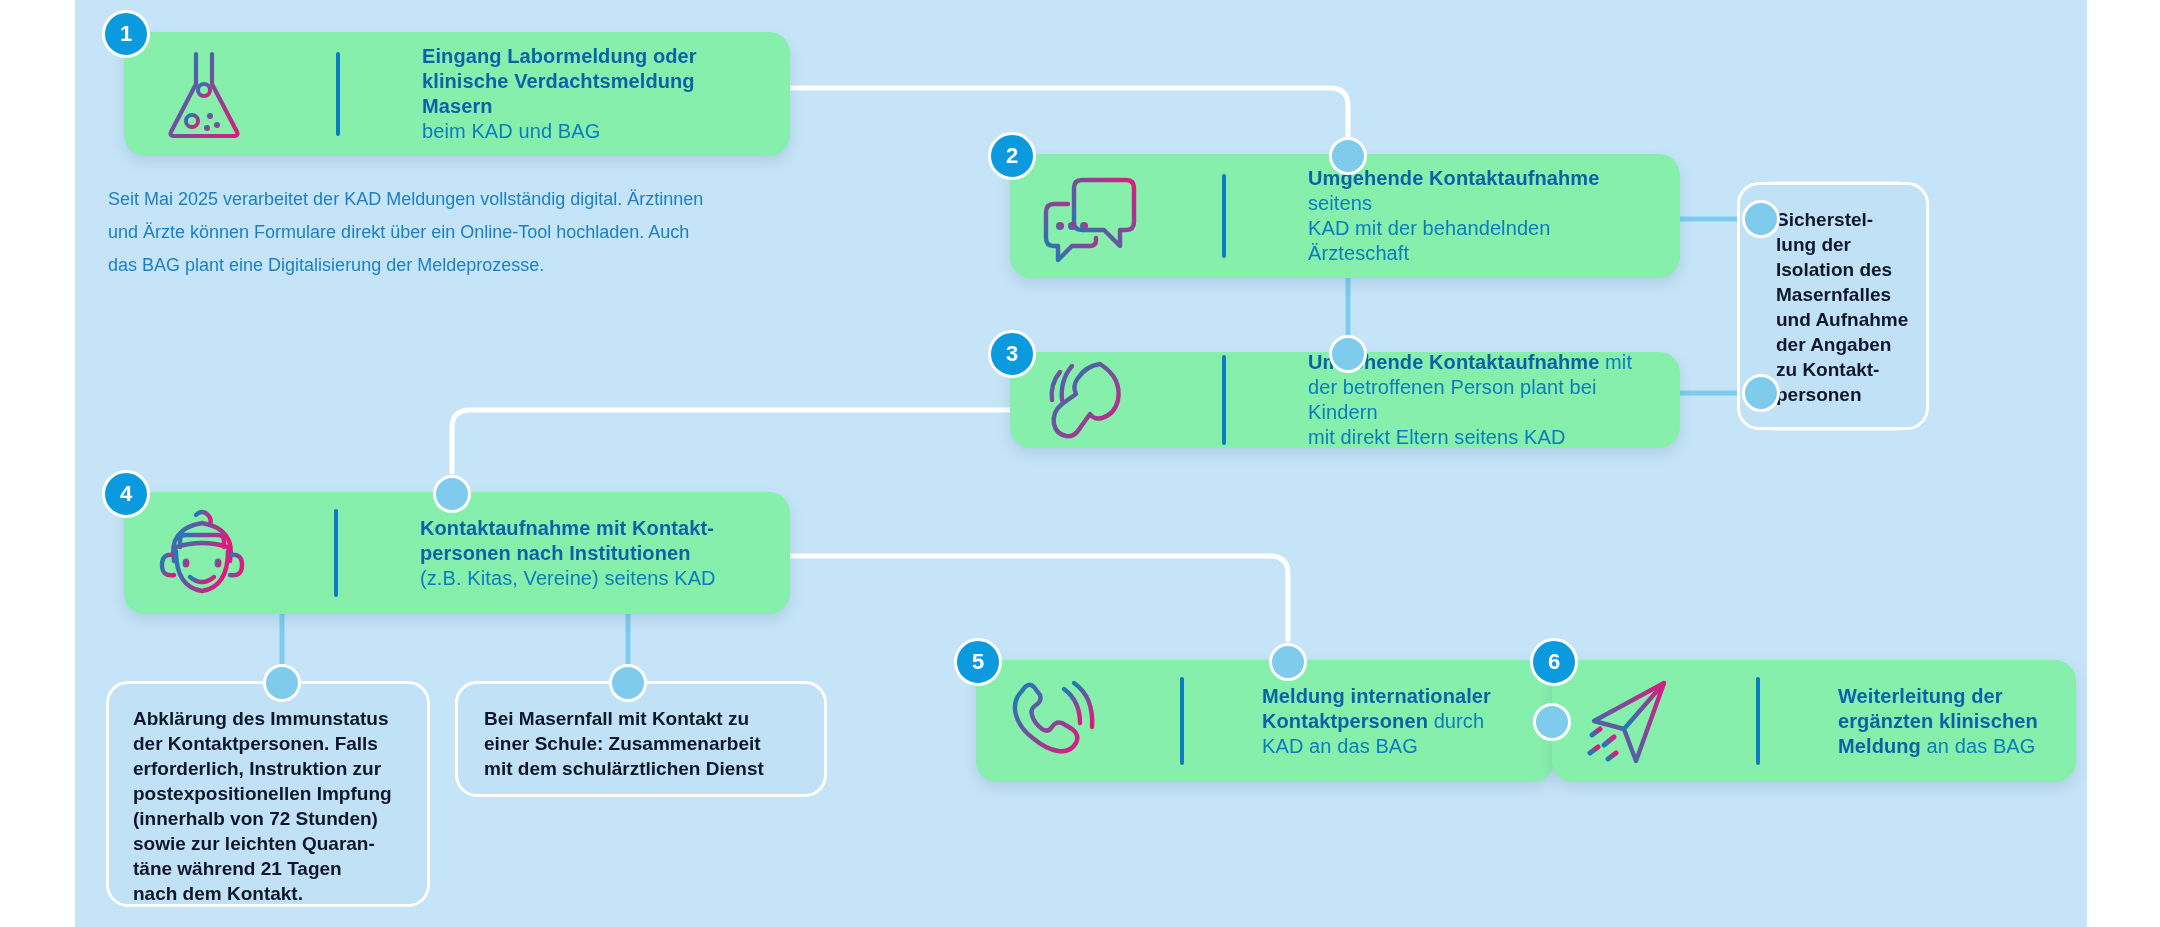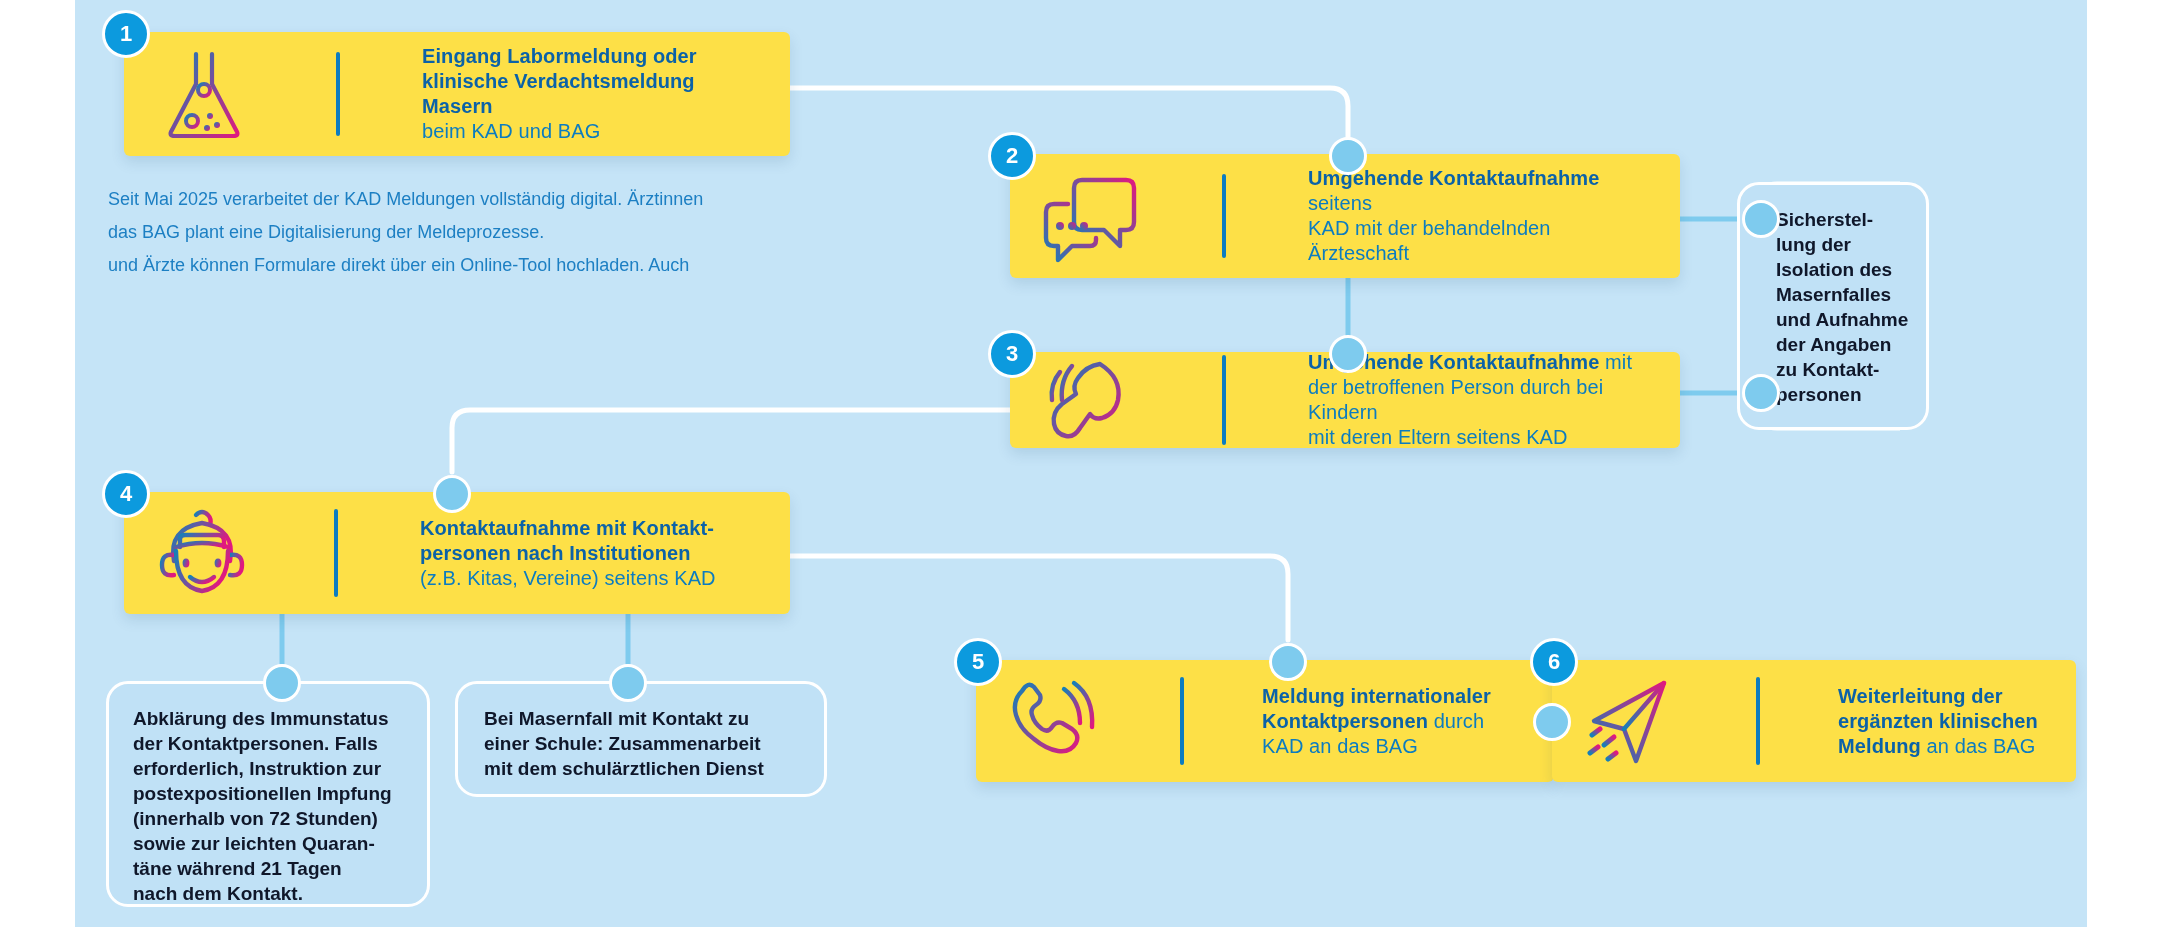--- a/index.html
+++ b/index.html
@@ -10,22 +10,22 @@
 
   
   #panel{position:absolute;left:75px;top:0;width:2012px;height:927px;background:#c5e4f7;}
 
   
   #wires{position:absolute;left:0;top:0;width:2160px;height:927px;}
 
   
   .card{
     position:absolute;
-    background:#fde047;
-    border-radius:6px;
+    background:#86efac;
+    border-radius:21px;
     box-shadow:0 6px 14px rgba(20,70,110,.13);
     display:flex;align-items:center;
     box-sizing:border-box;
     gap:48px;
   }
   .card .icon{flex:0 0 auto;display:flex;align-items:center;justify-content:center;}
   .card .divider{flex:0 0 auto;width:4px;background:#0c7cc0;border-radius:2px;}
   .card .txt{flex:1 1 auto;}
 
   .ttl{
@@ -103,22 +103,22 @@
 
     <path d="M 628 612 L 628 664" fill="none" stroke="#7ecbee" stroke-width="5"></path>
 
     <path d="M 790 556 L 1270 556 Q 1288 556 1288 574 L 1288 640" fill="none" stroke="#ffffff" stroke-width="5" stroke-linecap="round"></path>
 
     <path d="M 1498 722 L 1552 722" fill="none" stroke="#7ecbee" stroke-width="5"></path>
   </svg>
 
   <div id="intro" style="left:108px;top:183px;width:700px;">
     <div>Seit Mai 2025 verarbeitet der KAD Meldungen vollständig digital. Ärztinnen</div>
+    <div>und Ärzte können Formulare direkt über ein Online-Tool hochladen. Auch</div>
     <div>das BAG plant eine Digitalisierung der Meldeprozesse.</div>
-    <div>und Ärzte können Formulare direkt über ein Online-Tool hochladen. Auch</div>
   </div>
 
   <div class="badge" style="left:102px;top:10px;">1</div>
   <div class="card" style="left:124px;top:32px;width:666px;height:124px;padding:0 28px;">
     <div class="icon">
       <svg width="104" height="96" viewBox="0 0 104 96">
         <defs>
             <linearGradient id="g1" x1="0" y1="0" x2="1" y2="1">
           <stop offset="0" stop-color="#1580b8"></stop>
               <stop offset="1" stop-color="#e0197f"></stop>
@@ -193,22 +193,22 @@
         <g fill="none" stroke="url(#g3)" stroke-width="4.4" stroke-linecap="round" stroke-linejoin="round">
           <path d="M62 12 Q84 26 80 48 Q77 62 64 66 Q56 68 52 62 L42 76 Q36 86 28 84 Q18 82 16 72 Q14 60 24 52 L38 42 Q34 34 40 26 Q48 14 62 12 Z"></path>
           <path d="M22 20 Q12 32 14 48"></path>
           <path d="M34 14 Q22 28 24 48"></path>
         </g>
       </svg>
     </div>
     <div class="divider" style="height:90px;margin:0 34px 0 32px;"></div>
     <div class="txt ttl">
       <b>Umgehende Kontaktaufnahme</b><span> mit</span><br>
-      <span>der betroffenen Person durch bei Kindern</span><br>
-      <span>mit deren Eltern seitens KAD</span>
+      <span>der betroffenen Person plant bei Kindern</span><br>
+      <span>mit direkt Eltern seitens KAD</span>
     </div>
   </div>
 
   <div class="dot" style="left:1742px;top:200px;"></div>
   <div class="dot" style="left:1742px;top:374px;"></div>
   <div class="tintbox" style="left:1737px;top:182px;width:192px;height:248px;padding:22px 0 0 36px;white-space:pre-line;">Sicherstel-
 lung der
 Isolation des
 Masernfalles
 und Aufnahme

